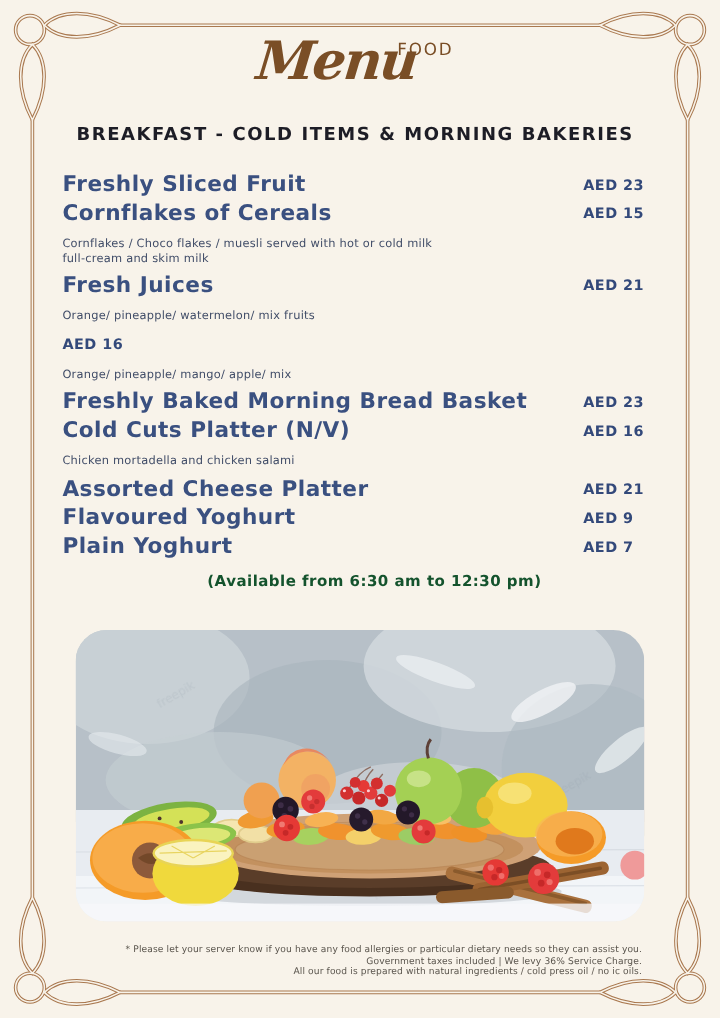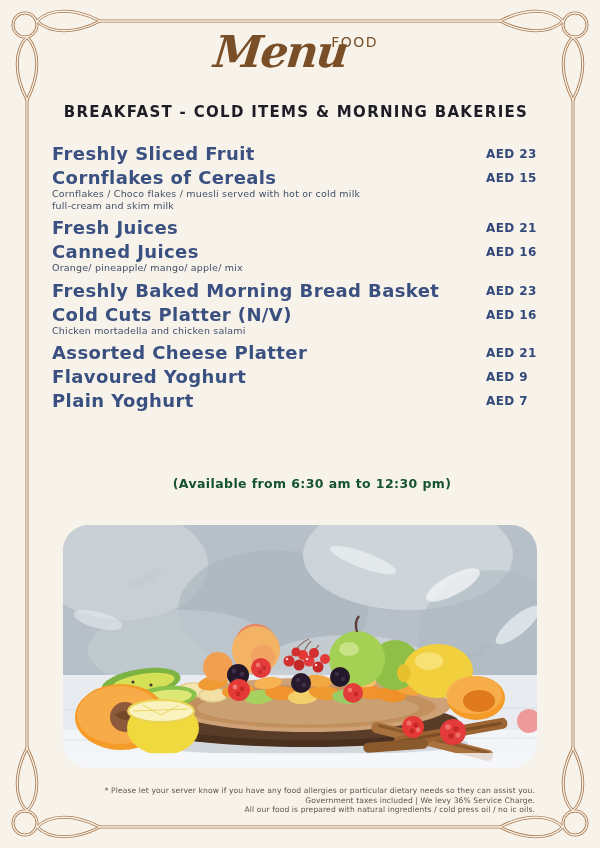--- a/index.html
+++ b/index.html
@@ -37,21 +37,21 @@
   .item-name{
     width:434px;flex:0 0 434px;
     font-size:18px;line-height:14px;font-weight:bold;
     letter-spacing:.4px;color:#3a5080;
   }
   .item-price{
     flex:1;font-size:12px;line-height:14px;font-weight:bold;
     letter-spacing:.4px;color:#33497a;white-space:nowrap;
   }
   .item-desc{
-    margin-top:3px;font-size:9.5px;line-height:11.5px;
+    margin-top:13px;font-size:9.5px;line-height:11.5px;
     letter-spacing:.2px;color:#414d68;white-space:pre-line;
   }
 
   .availability{
     position:absolute;top:476px;left:12px;width:600px;text-align:center;
     font-size:12.5px;font-weight:bold;letter-spacing:.4px;color:#14532d;
   }
 
   
   .photo{
@@ -124,25 +124,25 @@
     </div>
     <div class="item-desc">Cornflakes / Choco flakes / muesli served with hot or cold milk
 full-cream and skim milk</div>
   </div>
 
   <div class="menu-item">
     <div class="menu-row">
       <span class="item-name">Fresh Juices</span>
       <span class="item-price">AED 21</span>
     </div>
-  </div>
-
-  <div class="menu-item">
-    <div class="menu-row">
-      <span class="item-name">Canned Juices</span>
+    <div class="item-desc">Orange/ pineapple/ watermelon/ mix fruits</div>
+  </div>
+
+  <div class="menu-item">
+    <div class="menu-row">
       <span class="item-price">AED 16</span>
     </div>
     <div class="item-desc">Orange/ pineapple/ mango/ apple/ mix</div>
   </div>
 
   <div class="menu-item">
     <div class="menu-row">
       <span class="item-name">Freshly Baked Morning Bread Basket</span>
       <span class="item-price">AED 23</span>
     </div>

